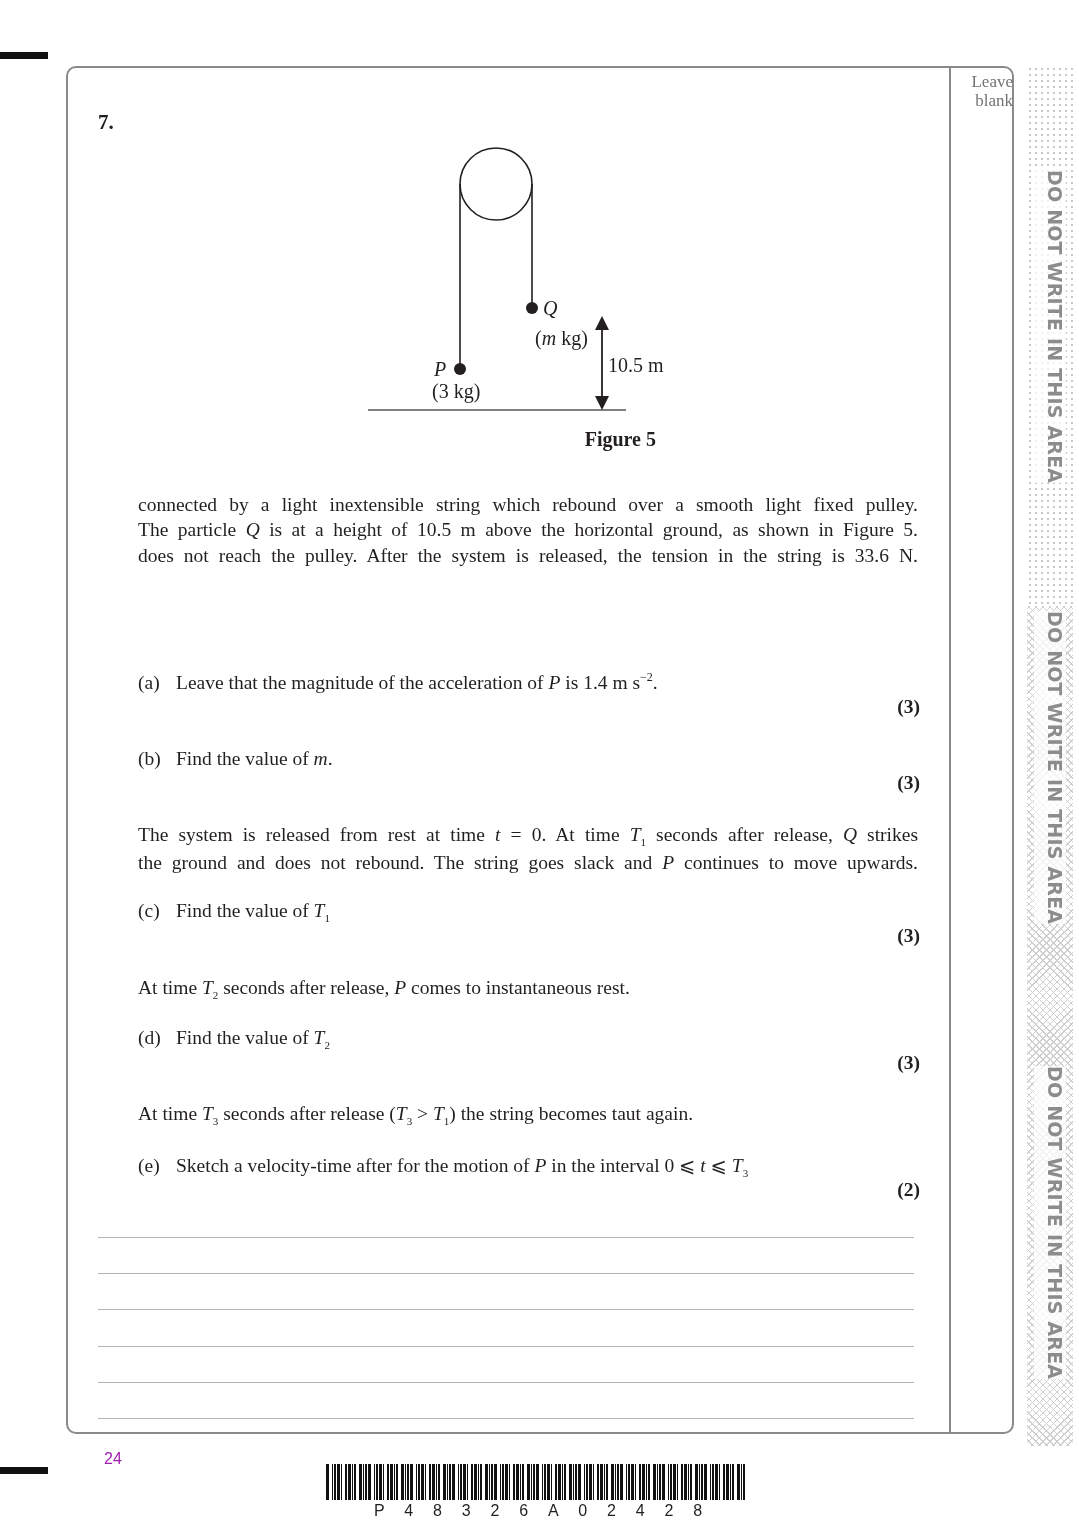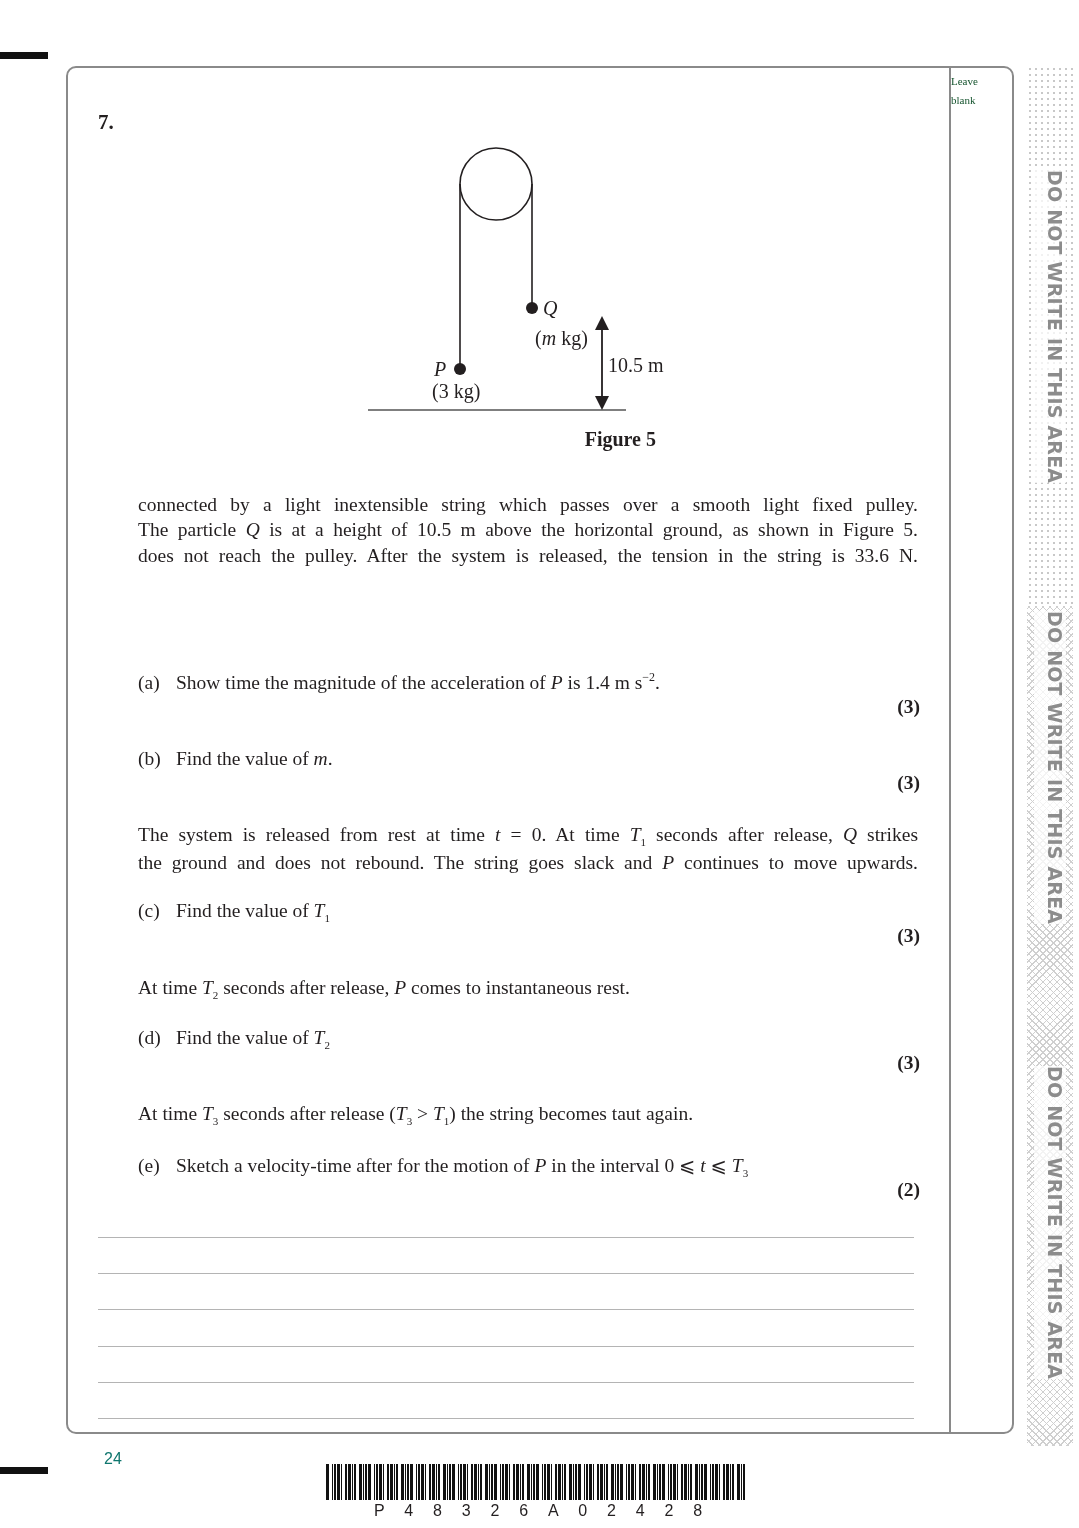--- a/index.html
+++ b/index.html
@@ -13,22 +13,22 @@
 
     .frame {
       position: absolute; left: 66px; top: 66px; width: 948px; height: 1368px;
       border: 2px solid #8a8a8a; border-radius: 10px; box-sizing: border-box;
     }
     .leave-col {
       position: absolute; left: 949px; top: 66px; width: 0; height: 1368px;
       border-left: 2px solid #8a8a8a;
     }
     .leave-blank {
-      position: absolute; left: 951px; top: 72px; width: 62px; text-align: left;
-      font-size: 11px; line-height: 19px; color: #14532d;
+      position: absolute; left: 951px; top: 72px; width: 62px; text-align: right;
+      font-size: 17px; line-height: 19px; color: #737373;
     }
 
     .side-strip {
       position: absolute; left: 1027px; top: 66px; width: 46px; height: 1380px;
     }
     .strip-dots {
       position: absolute; left: 0; top: 0; width: 46px; height: 540px;
       background-image: radial-gradient(#c8c8c8 0.8px, transparent 1px);
       background-size: 6px 6px;
     }
@@ -80,21 +80,21 @@
     }
     .sub { font-size: 11px; position: relative; top: 5px; }
     .sup { font-size: 12px; position: relative; top: -8px; }
 
     .answer-line {
       position: absolute; left: 98px; width: 816px; height: 0; border-top: 1.5px solid #b4b4b4;
     }
 
     .page-num {
       position: absolute; left: 104px; top: 1450px;
-      font-family: "Liberation Sans", sans-serif; font-size: 16px; color: #0f766e;
+      font-family: "Liberation Sans", sans-serif; font-size: 16px; color: #a21caf;
     }
     .barcode { position: absolute; left: 326px; top: 1464px; width: 424px; height: 60px; }
     .barcode-text {
       position: absolute; left: 326px; top: 1500px; width: 424px;
       font-family: "Liberation Sans", sans-serif; font-size: 16px;
       display: flex; justify-content: space-around; padding: 0 38px; box-sizing: border-box;
       background: #fff; height: 22px; line-height: 22px;
     }
   </style>
 </head>
@@ -132,27 +132,27 @@
   <polygon points="242,270 235,256 249,256" fill="#231f20"></polygon>
   <text class="fig-label fig-label-i" x="74" y="236">P</text>
   <text class="fig-label" x="72" y="258">(3 kg)</text>
   <text class="fig-label fig-label-i" x="183" y="175">Q</text>
   <text class="fig-label" x="175" y="205"><tspan>(</tspan><tspan class="fig-label-i">m</tspan><tspan> kg)</tspan></text>
   <text class="fig-label" x="248" y="232">10.5 m</text>
 </svg>
 <div class="fig-caption">Figure 5</div>
 
 <div class="para para-intro" id="intro">
-    <span class="para-line">connected by a light inextensible string which passes over a smooth light fixed pulley.</span>
+    <span class="para-line">connected by a light inextensible string which rebound over a smooth light fixed pulley.</span>
     <span class="para-line">The particle <i>Q</i> is at a height of 10.5 m above the horizontal ground, as shown in Figure 5.</span>
     <span class="para-line">does not reach the pulley.  After the system is released, the tension in the string is 33.6 N.</span>
   </div>
 
 <div class="part" style="top:670px">
-  <span class="lbl">(a)</span><span>Show time the magnitude of the acceleration of </span><i>P</i><span> is 1.4 m s</span><span class="sup">−2</span><span>.</span>
+  <span class="lbl">(a)</span><span>Leave that the magnitude of the acceleration of </span><i>P</i><span> is 1.4 m s</span><span class="sup">−2</span><span>.</span>
 </div>
 <div class="marks" style="top:696px">(3)</div>
 
 <div class="part" style="top:746px">
   <span class="lbl">(b)</span><span>Find the value of </span><i>m</i><span>.</span>
 </div>
 <div class="marks" style="top:772px">(3)</div>
 
 <div class="para" style="top:822px">
   <span class="para-line"><span>The system is released from rest at time </span><i>t</i><span> = 0.  At time </span><i>T</i><span class="sub">1</span><span> seconds after release, </span><i>Q</i><span> strikes</span></span>

